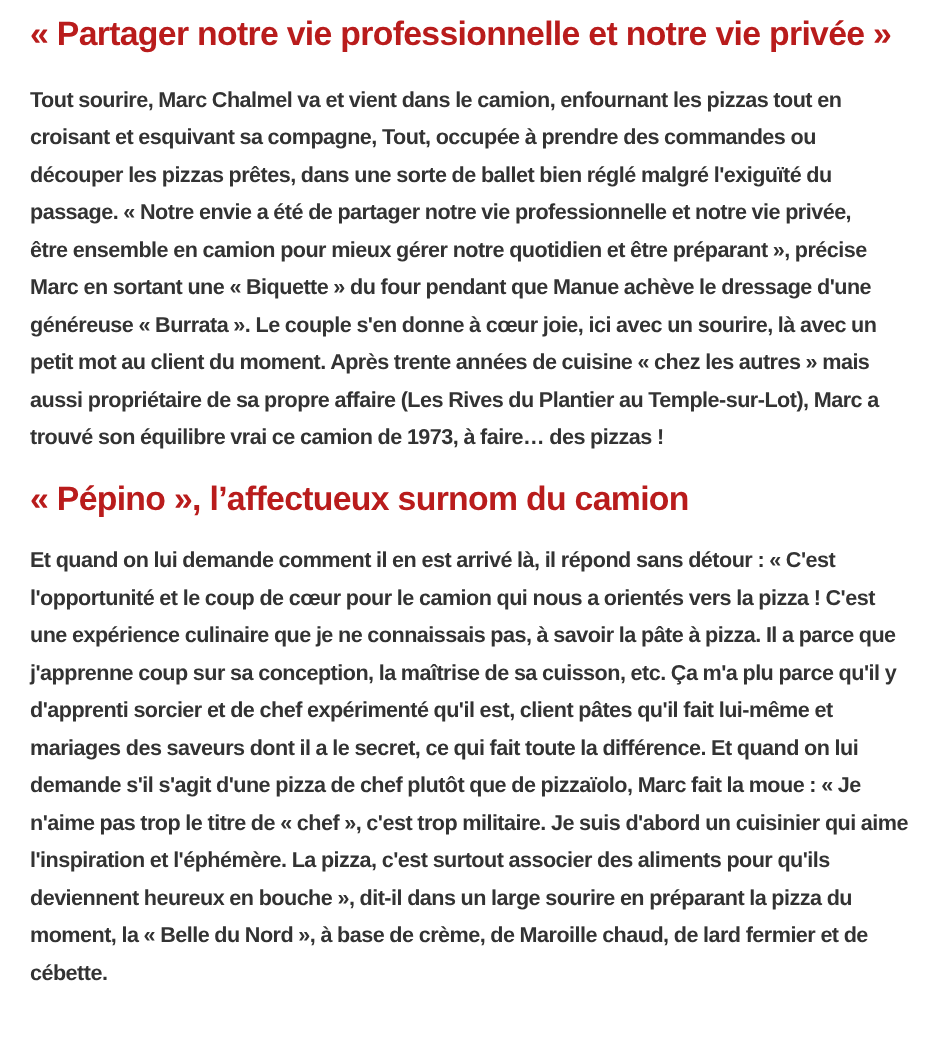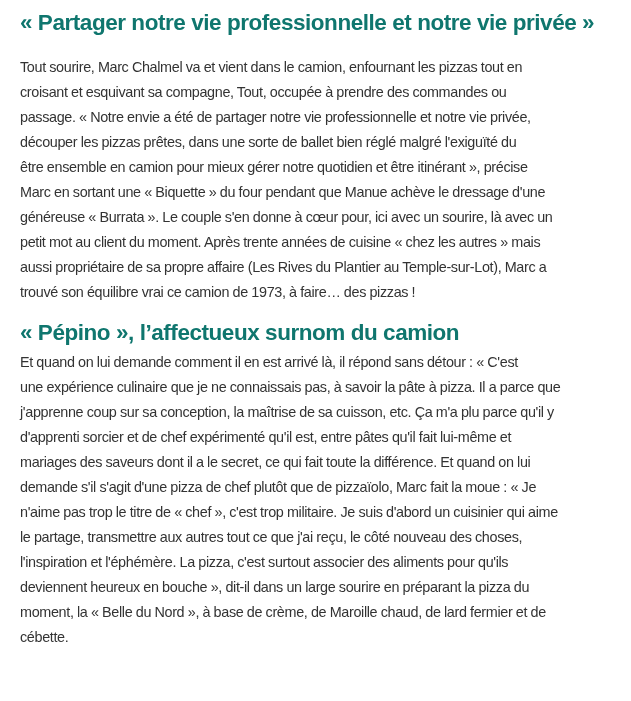--- a/index.html
+++ b/index.html
@@ -19,71 +19,72 @@
       left: 20px;
       top: 8px;
       width: 600px;
     }
     .section-title {
       margin: 0;
       font-family: "Liberation Sans", sans-serif;
       font-weight: bold;
       font-size: 22.5px;
       line-height: 30px;
-      color: #0f766e;
+      color: #b91c1c;
       letter-spacing: -0.45px;
       white-space: nowrap;
     }
     .paragraph {
       margin: 0;
       font-family: "Liberation Sans", sans-serif;
       font-size: 14.4px;
       line-height: 25px;
       color: #333333;
       letter-spacing: -0.35px;
       word-spacing: -0.2px;
     }
     .paragraph .line {
       display: block;
       white-space: nowrap;
+      font-weight: bold;
     }
     #title-1 { margin-bottom: 17px; }
     #para-1 { margin-bottom: 13px; }
-    #title-2 { margin-bottom: 2px; }
+    #title-2 { margin-bottom: 14px; }
   </style>
 </head>
 <body>
 
 <div class="article">
 
   <h2 class="section-title" id="title-1">« Partager notre vie professionnelle et notre vie privée »</h2>
 
   <p class="paragraph" id="para-1">
     <span class="line">Tout sourire, Marc Chalmel va et vient dans le camion, enfournant les pizzas tout en</span>
     <span class="line">croisant et esquivant sa compagne, Tout, occupée à prendre des commandes ou</span>
+    <span class="line">découper les pizzas prêtes, dans une sorte de ballet bien réglé malgré l'exiguïté du</span>
     <span class="line">passage. « Notre envie a été de partager notre vie professionnelle et notre vie privée,</span>
-    <span class="line">découper les pizzas prêtes, dans une sorte de ballet bien réglé malgré l'exiguïté du</span>
-    <span class="line">être ensemble en camion pour mieux gérer notre quotidien et être itinérant », précise</span>
+    <span class="line">être ensemble en camion pour mieux gérer notre quotidien et être préparant », précise</span>
     <span class="line">Marc en sortant une « Biquette » du four pendant que Manue achève le dressage d'une</span>
-    <span class="line">généreuse « Burrata ». Le couple s'en donne à cœur pour, ici avec un sourire, là avec un</span>
+    <span class="line">généreuse « Burrata ». Le couple s'en donne à cœur joie, ici avec un sourire, là avec un</span>
     <span class="line">petit mot au client du moment. Après trente années de cuisine « chez les autres » mais</span>
     <span class="line">aussi propriétaire de sa propre affaire (Les Rives du Plantier au Temple-sur-Lot), Marc a</span>
     <span class="line">trouvé son équilibre vrai ce camion de 1973, à faire… des pizzas !</span>
   </p>
 
   <h2 class="section-title" id="title-2">« Pépino », l’affectueux surnom du camion</h2>
 
   <p class="paragraph" id="para-2">
     <span class="line">Et quand on lui demande comment il en est arrivé là, il répond sans détour : « C'est</span>
+    <span class="line">l'opportunité et le coup de cœur pour le camion qui nous a orientés vers la pizza ! C'est</span>
     <span class="line">une expérience culinaire que je ne connaissais pas, à savoir la pâte à pizza. Il a parce que</span>
     <span class="line">j'apprenne coup sur sa conception, la maîtrise de sa cuisson, etc. Ça m'a plu parce qu'il y</span>
-    <span class="line">d'apprenti sorcier et de chef expérimenté qu'il est, entre pâtes qu'il fait lui-même et</span>
+    <span class="line">d'apprenti sorcier et de chef expérimenté qu'il est, client pâtes qu'il fait lui-même et</span>
     <span class="line">mariages des saveurs dont il a le secret, ce qui fait toute la différence. Et quand on lui</span>
     <span class="line">demande s'il s'agit d'une pizza de chef plutôt que de pizzaïolo, Marc fait la moue : « Je</span>
     <span class="line">n'aime pas trop le titre de « chef », c'est trop militaire. Je suis d'abord un cuisinier qui aime</span>
-    <span class="line">le partage, transmettre aux autres tout ce que j'ai reçu, le côté nouveau des choses,</span>
     <span class="line">l'inspiration et l'éphémère. La pizza, c'est surtout associer des aliments pour qu'ils</span>
     <span class="line">deviennent heureux en bouche », dit-il dans un large sourire en préparant la pizza du</span>
     <span class="line">moment, la « Belle du Nord », à base de crème, de Maroille chaud, de lard fermier et de</span>
     <span class="line">cébette.</span>
   </p>
 
 </div>
 
 </body></html>

